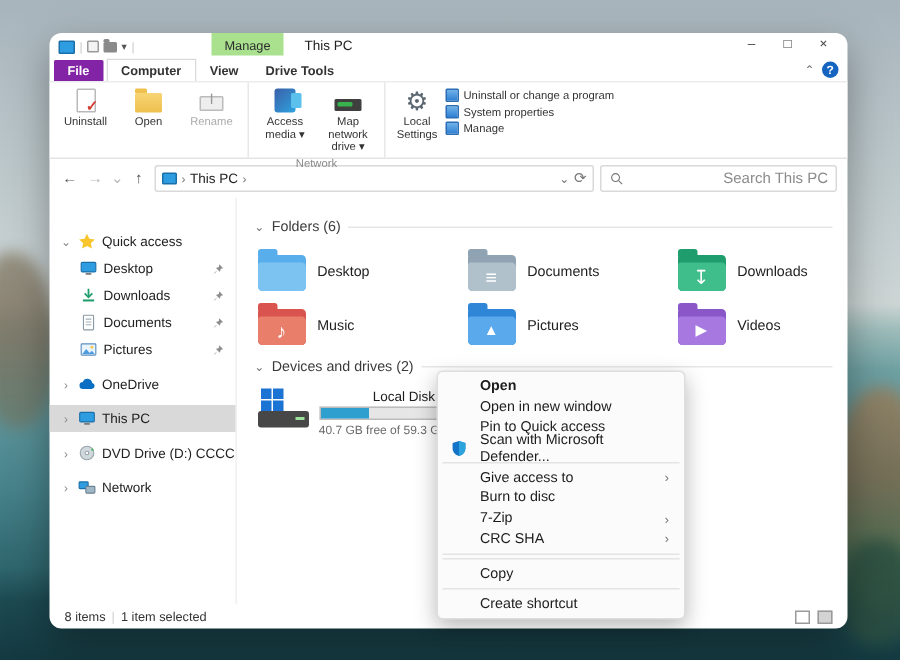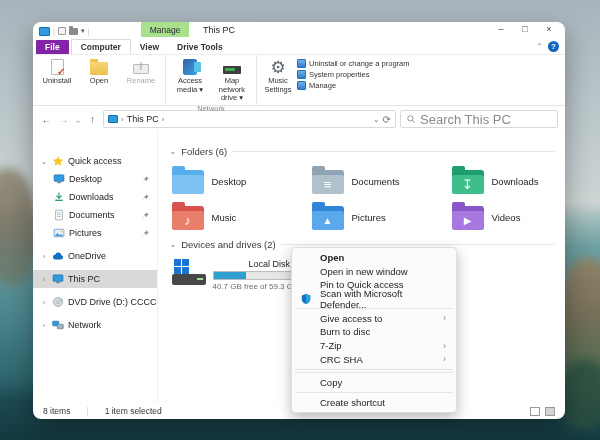--- a/index.html
+++ b/index.html
@@ -84,22 +84,22 @@
   .addr-row { height:26px; display:flex; align-items:center; padding:0 7px; gap:4px; flex:0 0 auto; }
   .nav-ico { color:#555; font-size:10px; width:13px; text-align:center; }
   .nav-ico.dim { color:#b5b5b5; }
   .breadcrumb-box { flex:1 1 auto; height:18px; border:1px solid #d9d9d9; border-radius:2px;
     display:flex; align-items:center; padding:0 4px; gap:3px; color:#222; font-size:9px; }
   .crumb-sep { color:#777; font-size:8px; }
   .bc-spacer { flex:1; }
   .bc-mini { width:10px; height:8px; background:#2d9ce0; border:1px solid #1b6fa8; border-radius:1px; }
   .search-box { flex:0 0 158px; height:18px; border:1px solid #d9d9d9; border-radius:2px;
     display:flex; align-items:center; padding:0 5px; gap:4px; }
-  .search-box input { border:none; outline:none; width:100%; font-size:13px; color:#333;
-    font-family:"Liberation Sans",sans-serif; background:transparent; }
+  .search-box input { border:none; outline:none; width:100%; font-size:10px; color:#333;
+    font-family:"Liberation Sans",sans-serif; background:transparent;text-align:right; }
   .search-box input::placeholder { color:#8b8b8b; }
 
   
   .win-body { flex:1; display:flex; min-height:0; }
   .sidebar { flex:0 0 104px; padding-top:20px; font-size:9px; color:#222; border-right:1px solid #f0f0f0; }
   .side-row { display:flex; align-items:center; height:18px; padding-left:7px; gap:4px; position:relative; }
   .side-row .chev { width:8px; color:#8a8a8a; font-size:8px; flex:0 0 auto; text-align:center; }
   .side-row .lbl { white-space:nowrap; overflow:hidden; }
   .side-row .pin { position:absolute; right:7px; color:#8c8c8c; }
   .side-child { padding-left:20px; }
@@ -140,21 +140,21 @@
   .ld-body { position:absolute; left:0; bottom:2px; width:34px; height:11px; background:#474747; border-radius:2px; }
   .ld-body::after { content:""; position:absolute; right:3px; top:4px; width:6px; height:2px; background:#9be39b; }
   
   .dvicon { width:32px; height:28px; position:relative; flex:0 0 auto; }
   .dv-disc { position:absolute; left:2px; top:4px; width:22px; height:22px; border-radius:50%;
     background:radial-gradient(circle at 50% 50%, #fff 0 3px, #cfd6da 3px 7px, #e8edf0 7px 11px, #b9c2c8 11px); }
   .dv-arrow { position:absolute; right:1px; top:0; width:0; height:0; border-left:7px solid transparent;
     border-right:7px solid transparent; border-bottom:11px solid #33b64a; transform:rotate(40deg); }
 
   
-  .statusbar { flex:0 0 16px; display:flex; align-items:center; padding:0 10px; font-size:8.5px; color:#333; gap:16px;text-align:center; }
+  .statusbar { flex:0 0 16px; display:flex; align-items:center; padding:0 10px; font-size:8.5px; color:#333; gap:4px;text-align:center; }
   .status-sep { color:#cfcfcf; }
   .status-right { margin-left:auto; display:flex; gap:5px; }
   .view-ico { width:10px; height:9px; border:1px solid #9a9a9a; background:#fff; }
   .view-ico.active { background:#d3d3d3; }
 
   
   .ctx { position:absolute; left:291px; top:247px; width:166px; z-index:20;
     background:#fbfbfb; border:1px solid #dedede; border-radius:4px;
     box-shadow:0 5px 14px rgba(0,0,0,.28); padding:3px 2px; font-size:9.5px; color:#1c1c1c; }
   .ctx-item { position:relative; height:13.6px; display:flex; align-items:center;
@@ -292,21 +292,21 @@
       </div>
       <div class="rgroup-label">Network</div>
     </div>
 
     <div class="rgroup">
       <div class="rgroup-body">
         <div class="rbtn" style="width:34px">
           <span class="bicon">
               <span class="ic-gear">⚙</span>
             </span>
-          <span>Music Settings</span>
+          <span>Local Settings</span>
         </div>
         <div class="sys-list">
           <div class="sys-item">
             <span class="sys-ico"></span>
             <span>Uninstall or change a program</span>
           </div>
           <div class="sys-item">
             <span class="sys-ico"></span>
             <span>System properties</span>
           </div>

